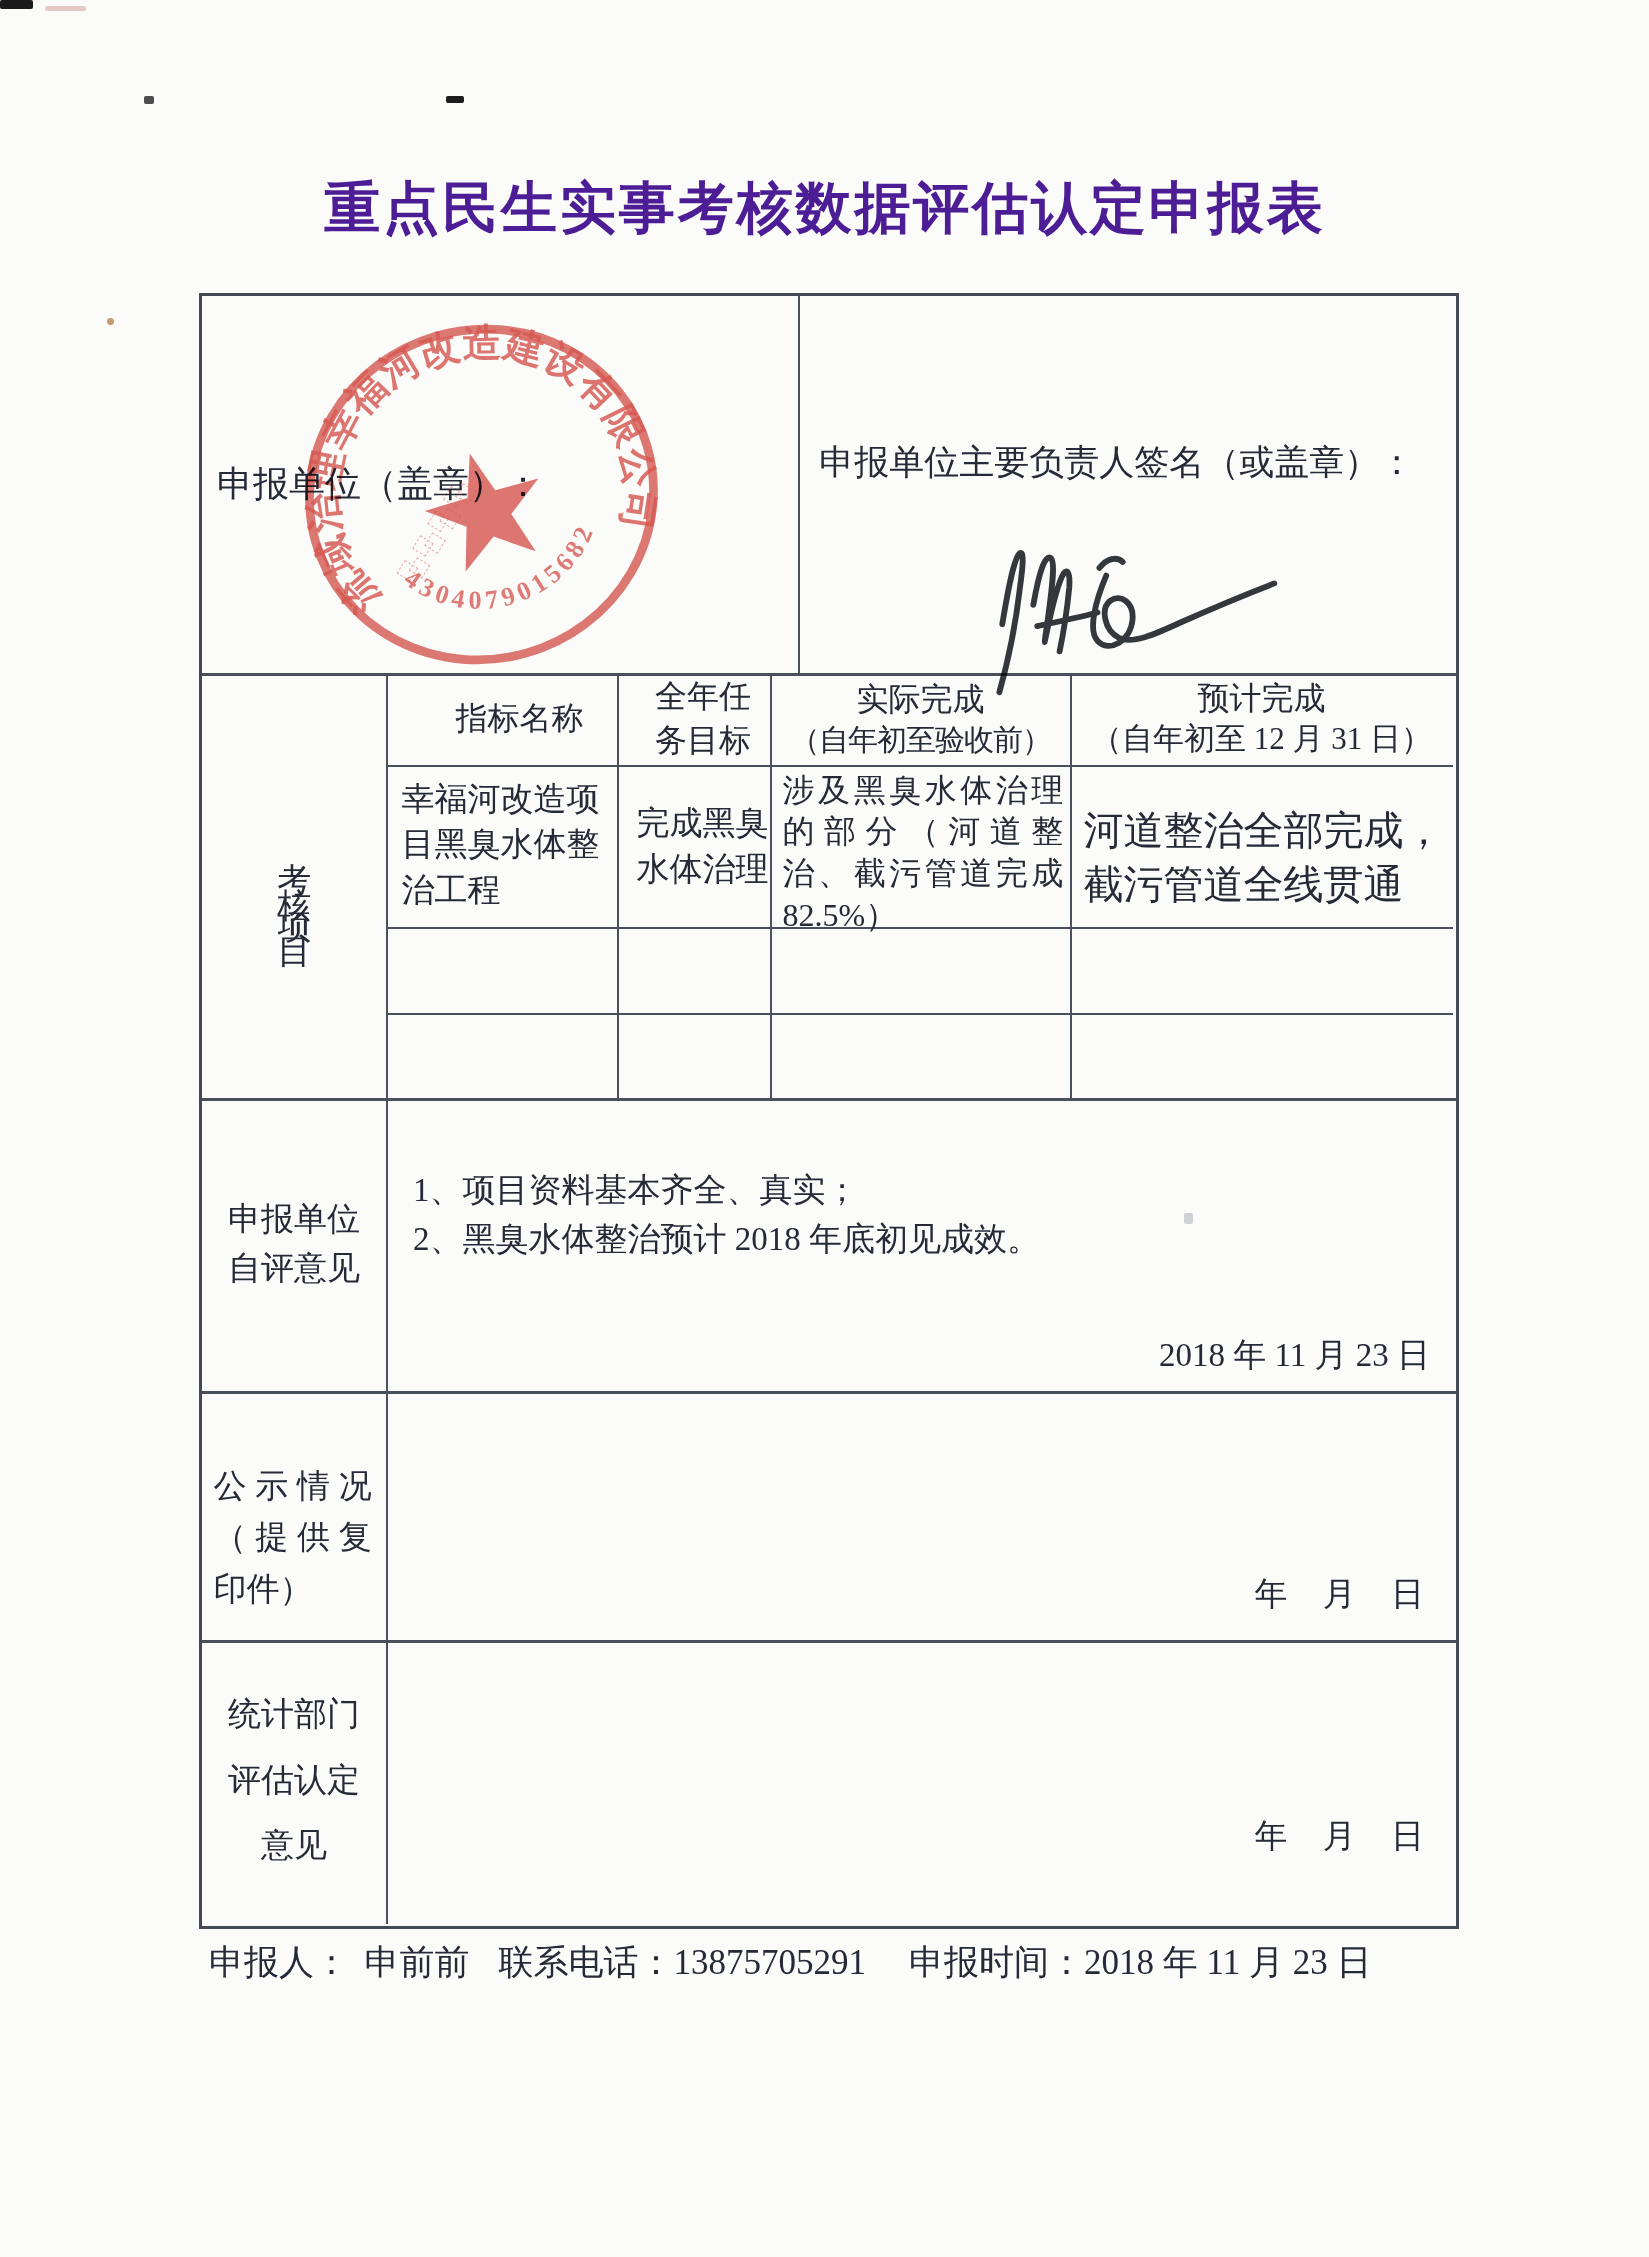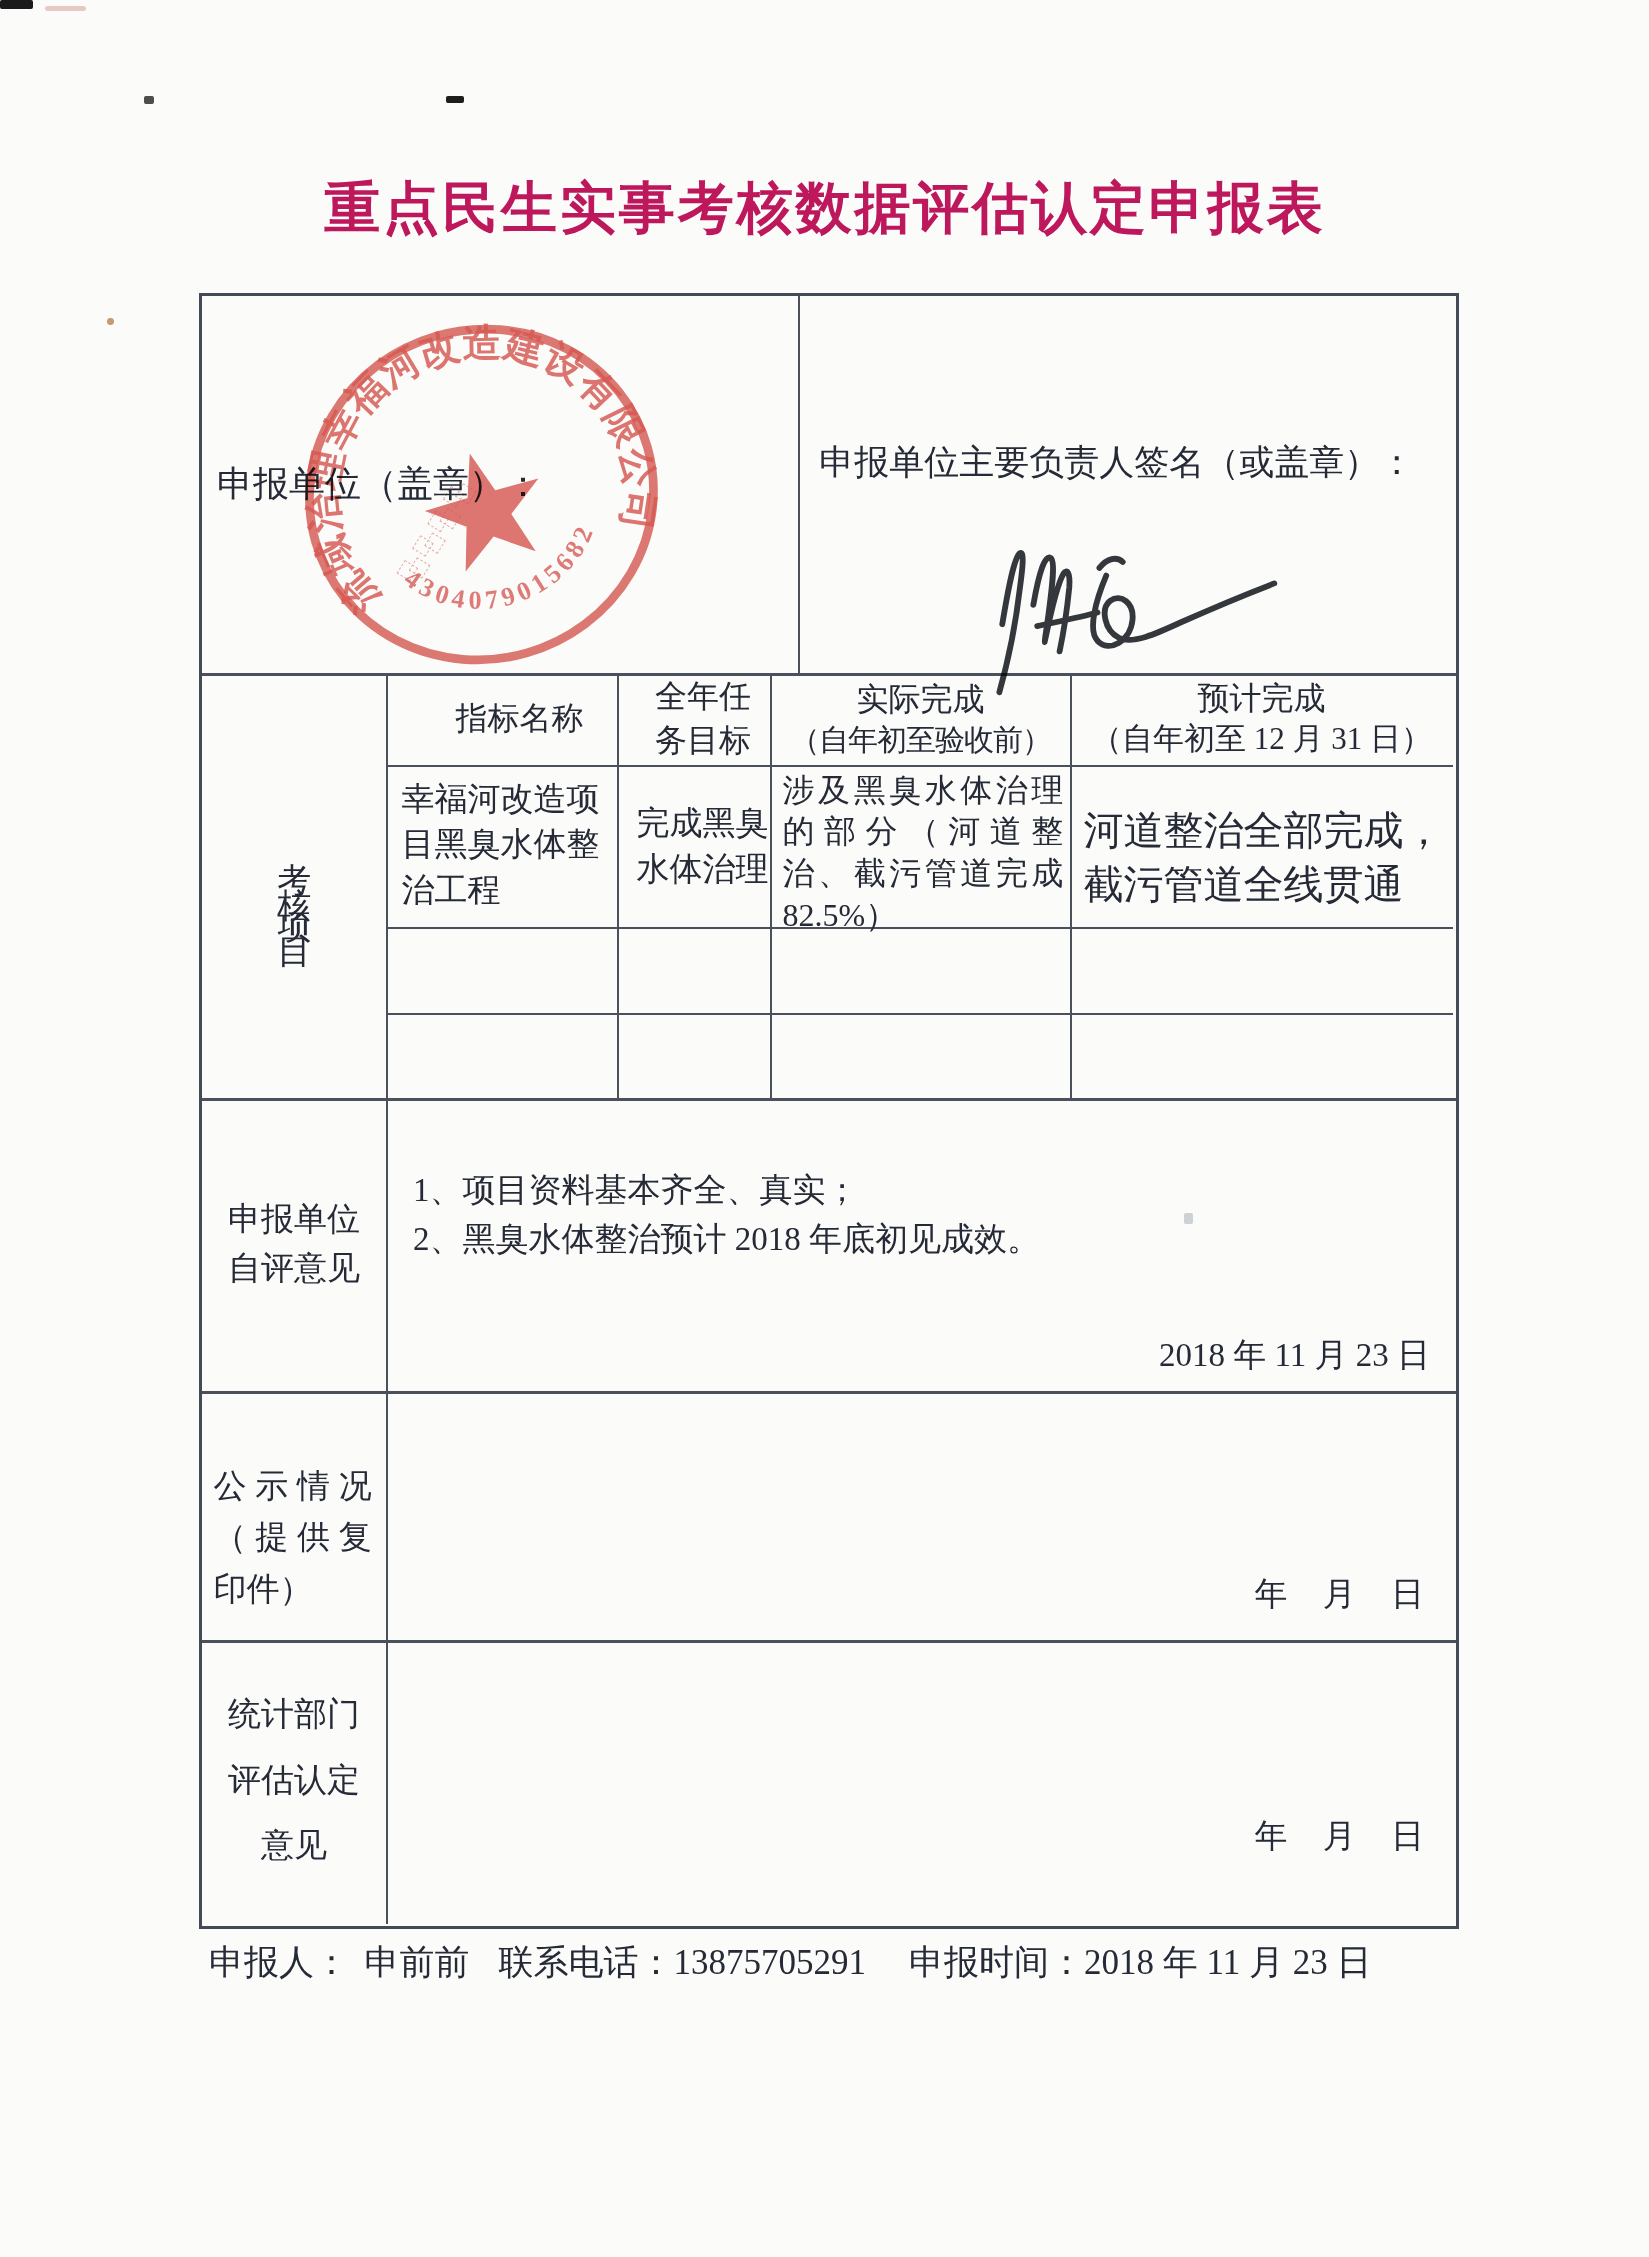--- a/index.html
+++ b/index.html
@@ -5,21 +5,21 @@
   html,body{margin:0;padding:0;background:#e8e8e8;}
   .page{
     position:relative;width:1650px;height:2257px;margin:0 auto;
     background:#fbfbfa;overflow:hidden;
     font-family:"Liberation Serif","DejaVu Serif",serif;
     color:#252a36;
   }
   .page-title{
     position:absolute;left:0;top:171px;width:100%;
     text-align:center;font-size:56px;font-weight:700;
-    letter-spacing:2.9px;color:#be185d;
+    letter-spacing:2.9px;color:#4c1d95;
   }
   .tbl{
     position:absolute;left:199px;top:293px;width:1260px;height:1636px;
     border:3.9px solid #454b56;box-sizing:border-box;
   }
   .ln{position:absolute;background:#4a515c;}
   .cell{position:absolute;box-sizing:border-box;font-size:33px;line-height:1.4;}
   .flexc{display:flex;align-items:center;justify-content:center;}
   .flexcol{display:flex;flex-direction:column;align-items:center;justify-content:center;}
   .unit-label{left:0;top:0;width:596px;height:377px;display:flex;align-items:center;

